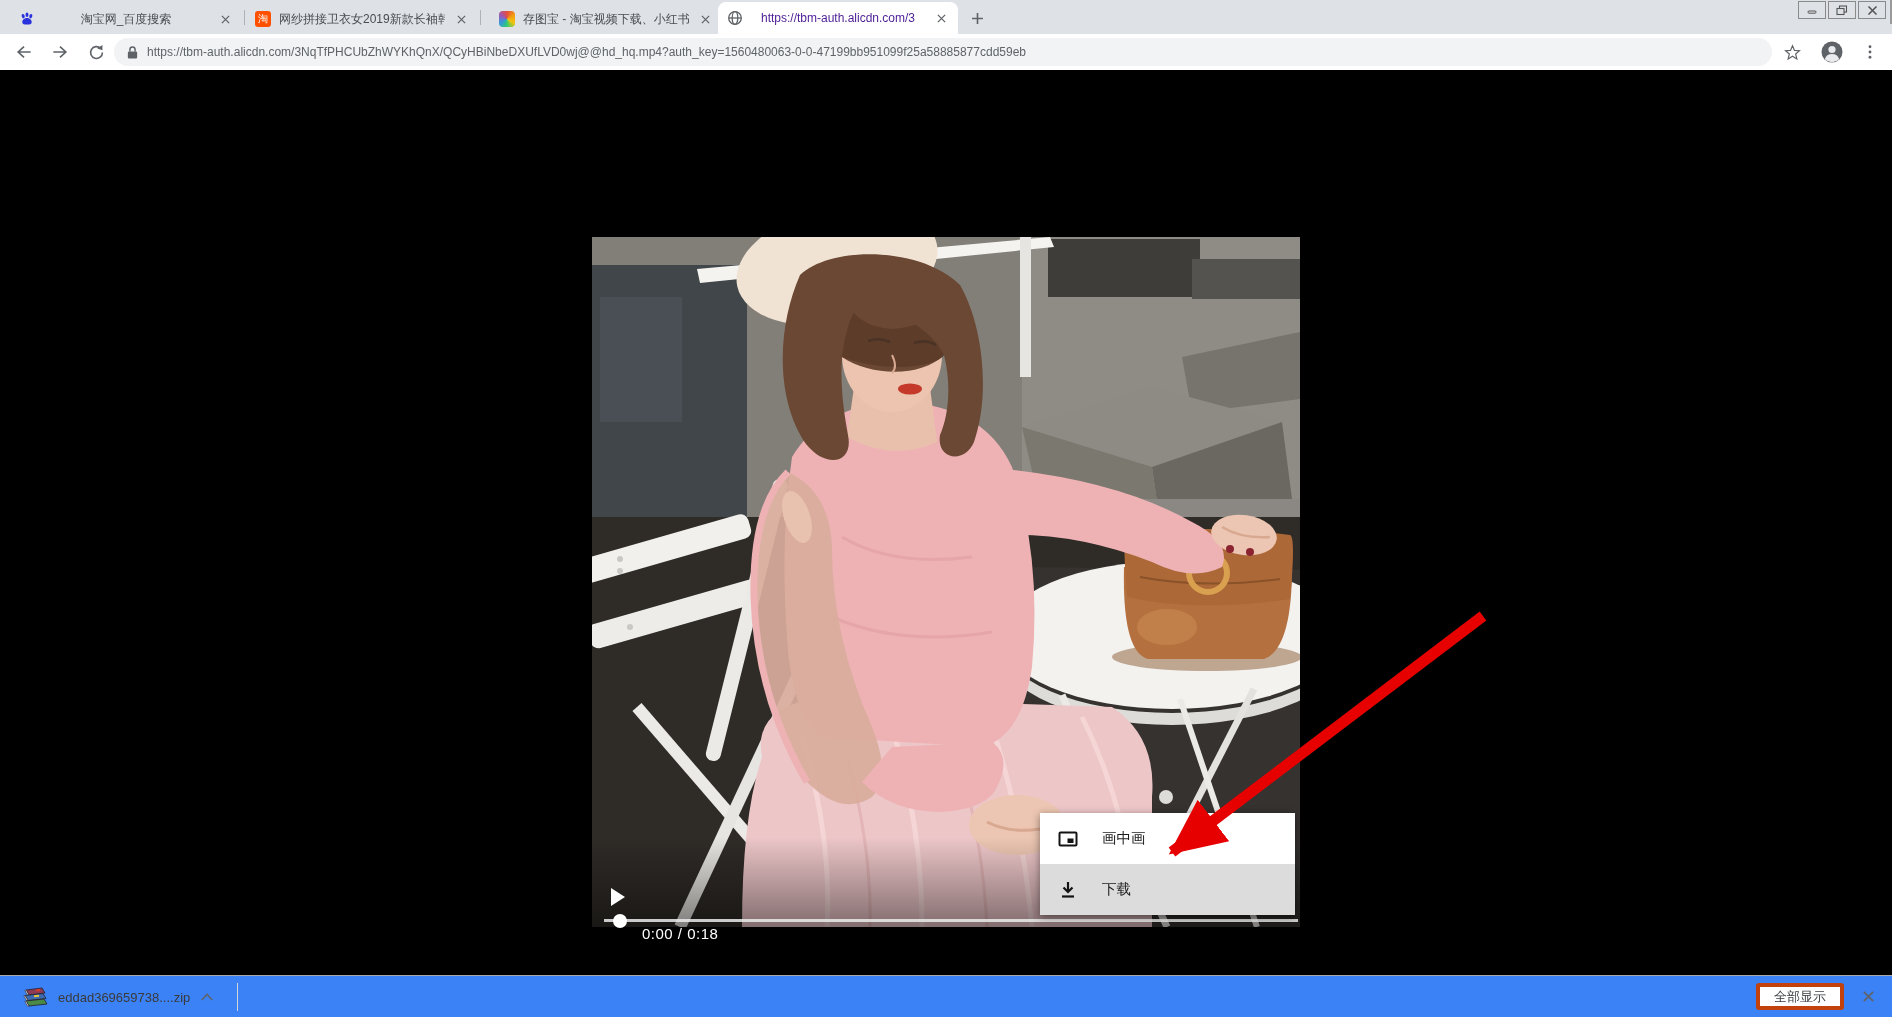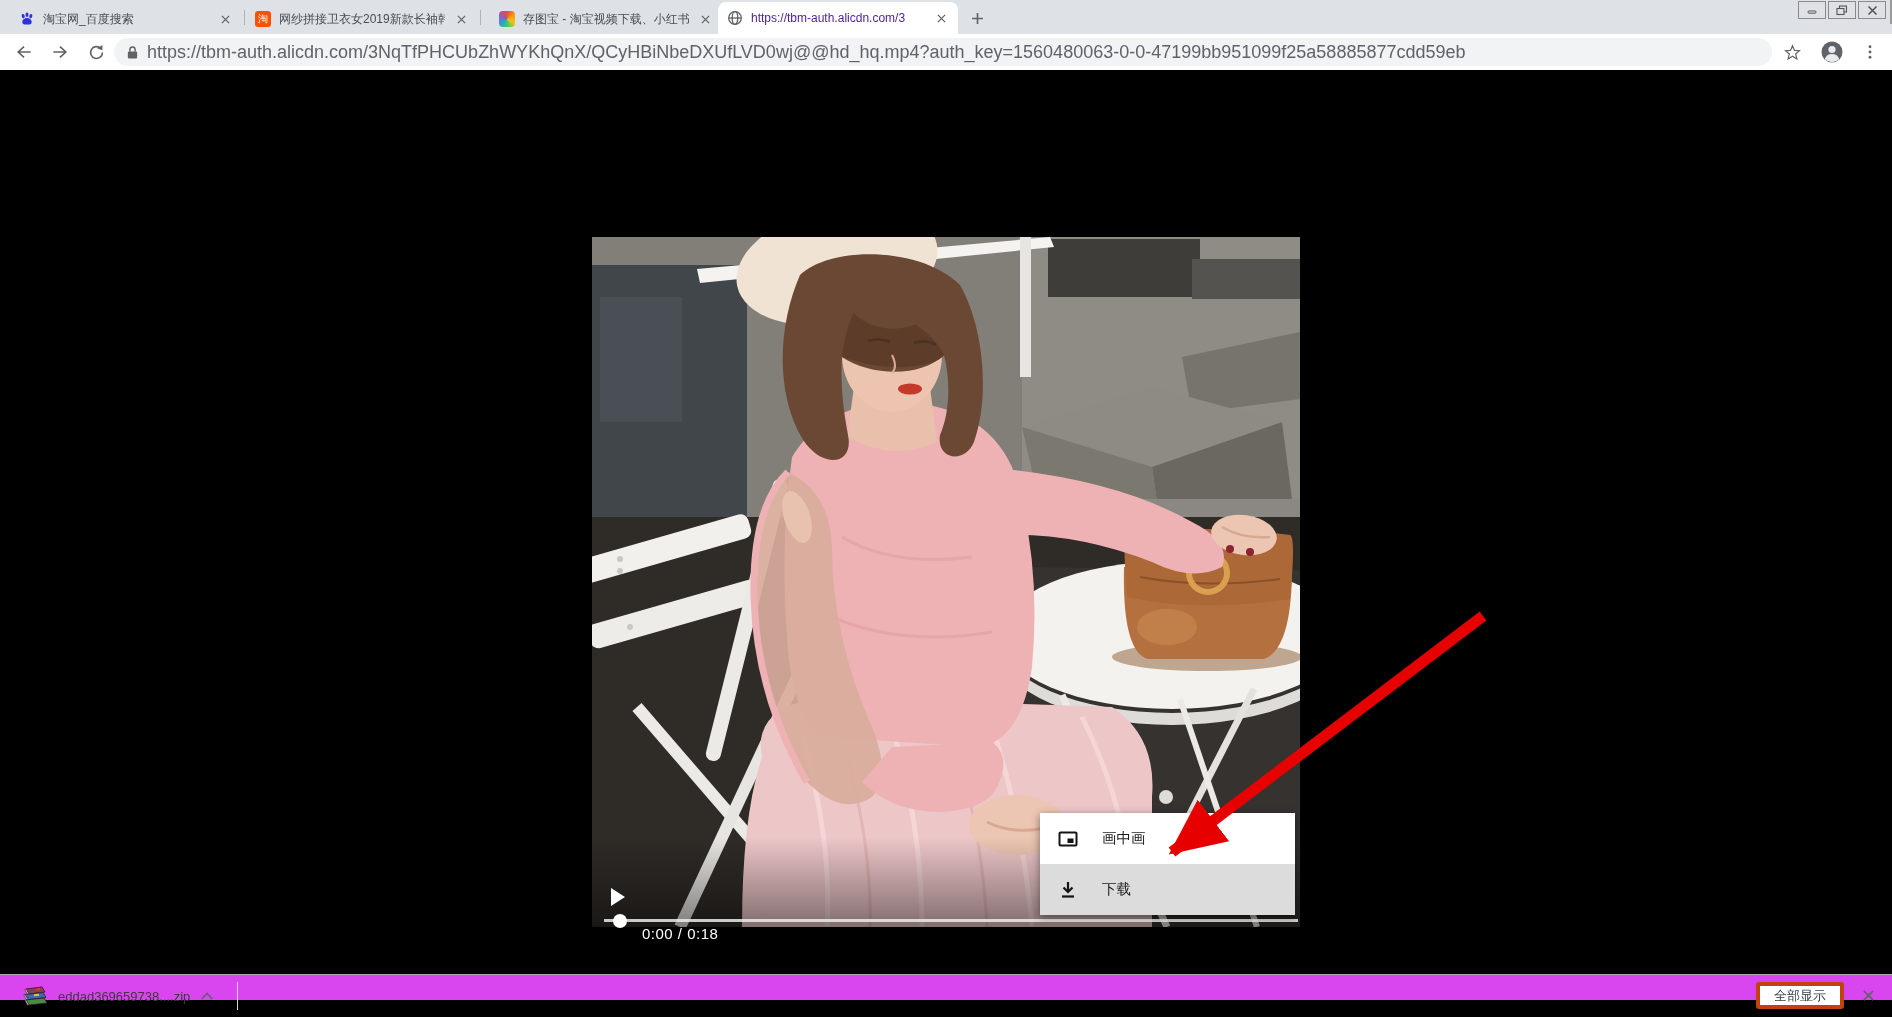--- a/index.html
+++ b/index.html
@@ -3,59 +3,59 @@
 <meta charset="utf-8">
 <style>
   * { margin:0; padding:0; box-sizing:border-box; }
   html,body { width:1892px; height:1017px; }
   body { position:relative; overflow:hidden; background:#000; font-family:"Liberation Sans",sans-serif; }
 
   
   .tabstrip { position:absolute; top:0; left:0; width:1892px; height:34px; background:#dee1e6; z-index:10; }
   .tab { position:absolute; top:4px; height:30px; width:232px; display:flex; align-items:center; gap:8px; padding:0 9px; cursor:pointer; }
   .tab .fav { flex:0 0 16px; width:16px; height:16px; }
-  .tab .title { flex:1; font-size:12px; color:#494c50; white-space:nowrap; overflow:hidden; }
+  .tab .title { flex:1; font-size:12px; color:#494c50; white-space:nowrap; overflow:hidden;text-align:center; }
   .tab .tclose { flex:0 0 16px; width:16px; height:16px; display:flex; align-items:center; justify-content:center; border-radius:50%; }
   .tab.active { top:2px; height:32px; background:#fff; border-radius:8px 8px 0 0; z-index:3; width:240px; }
   .tab.active .title { color:#4c1d95; }
   .tabsep { position:absolute; top:10px; width:1px; height:15px; background:#9aa0a6; opacity:.7; }
   .favicon-sq { width:16px; height:16px; border-radius:3px; display:flex; align-items:center; justify-content:center; }
   .fav-taobao { background:#ff5000; color:#fff; font-size:10px; line-height:16px; }
   .fav-cuntubao { border-radius:4px; background:conic-gradient(#e74c3c,#f39c12,#f1c40f,#2ecc71,#3498db,#9b59b6,#e74c3c); }
   .newtab { position:absolute; left:964px; top:7px; width:26px; height:22px; display:flex; align-items:center; justify-content:center; cursor:pointer; }
 
   
   .wincontrols { position:absolute; top:1px; right:6px; display:flex; gap:2px; z-index:11; }
   .winbtn { width:28px; height:18px; border:1px solid #8a8a8a; background:transparent; display:flex; align-items:center; justify-content:center; cursor:pointer; }
   .winedge { position:absolute; top:0; right:0; width:2px; height:24px; background:#9a9a9a; z-index:11; }
 
   
   .toolbar { position:absolute; top:34px; left:0; width:1892px; height:36px; background:#fff; z-index:10; }
   .navbtn { position:absolute; top:6px; width:24px; height:24px; display:flex; align-items:center; justify-content:center; cursor:pointer; }
   .omnibox { position:absolute; left:114px; top:4px; width:1658px; height:28px; background:#f1f3f4; border-radius:14px; display:flex; align-items:center; padding:0 12px; gap:8px; }
-  .omnibox .url { font-size:18px; color:#5f6368; white-space:nowrap; overflow:hidden; }
+  .omnibox .url { font-size:12px; color:#5f6368; white-space:nowrap; overflow:hidden; }
 
   
   .content { position:absolute; top:70px; left:0; width:1892px; height:905px; background:#000; }
   .videoframe { position:absolute; left:592px; top:167px; width:708px; height:690px; }
   .vctl-play { position:absolute; left:610px; top:817px; width:16px; height:20px; cursor:pointer; z-index:20; }
   .vctl-time { position:absolute; left:642px; top:819px; font-size:15px; color:#fff; z-index:20; letter-spacing:.5px;margin-top:36px; }
   .vctl-track { position:absolute; left:604px; top:849px; width:694px; height:3px; background:rgba(235,235,235,.85); z-index:20; cursor:pointer; }
   .vctl-thumb { position:absolute; left:613px; top:844px; width:14px; height:14px; border-radius:50%; background:#fff; z-index:21; cursor:pointer; }
 
   
   .ctxmenu { position:absolute; left:1040px; top:743px; width:255px; background:#fff; box-shadow:0 2px 8px rgba(0,0,0,.45); z-index:30; }
   .ctxitem { height:51px; display:flex; align-items:center; gap:24px; padding:0 18px; font-size:14.5px; color:#1b1b1b; cursor:pointer; }
   .ctxitem.hl { background:#dcdcdc; }
 
   
   .arrowlayer { position:absolute; left:0; top:0; width:1892px; height:1017px; z-index:40; pointer-events:none; }
 
   
-  .shelf { position:absolute; bottom:17px; left:0; width:1892px; height:26px; background:#d946ef; border-top:1px solid #a9a9a9; z-index:10; }
+  .shelf { position:absolute; bottom:0; left:0; width:1892px; height:42px; background:#3b82f6; border-top:1px solid #a9a9a9; z-index:10; }
   .dlitem { position:absolute; left:14px; top:5px; height:32px; display:flex; align-items:center; gap:10px; padding:0 8px; cursor:pointer; }
   .dlitem .fname { font-size:13px; color:#3a3a3a; }
   .shelfsep { position:absolute; left:237px; top:7px; width:1px; height:28px; background:#d4d4d4; }
   .showall { position:absolute; right:48px; top:7px; height:27px; padding:0 14px; background:#fff; border:4px solid #c2410c; border-radius:3px; font-size:13px; color:#3c4043; display:flex; align-items:center; cursor:pointer; }
   .shelfclose { position:absolute; right:14px; top:10px; width:20px; height:20px; display:flex; align-items:center; justify-content:center; cursor:pointer; }
 </style>
 </head>
 <body>
 
 <div class="tabstrip">

